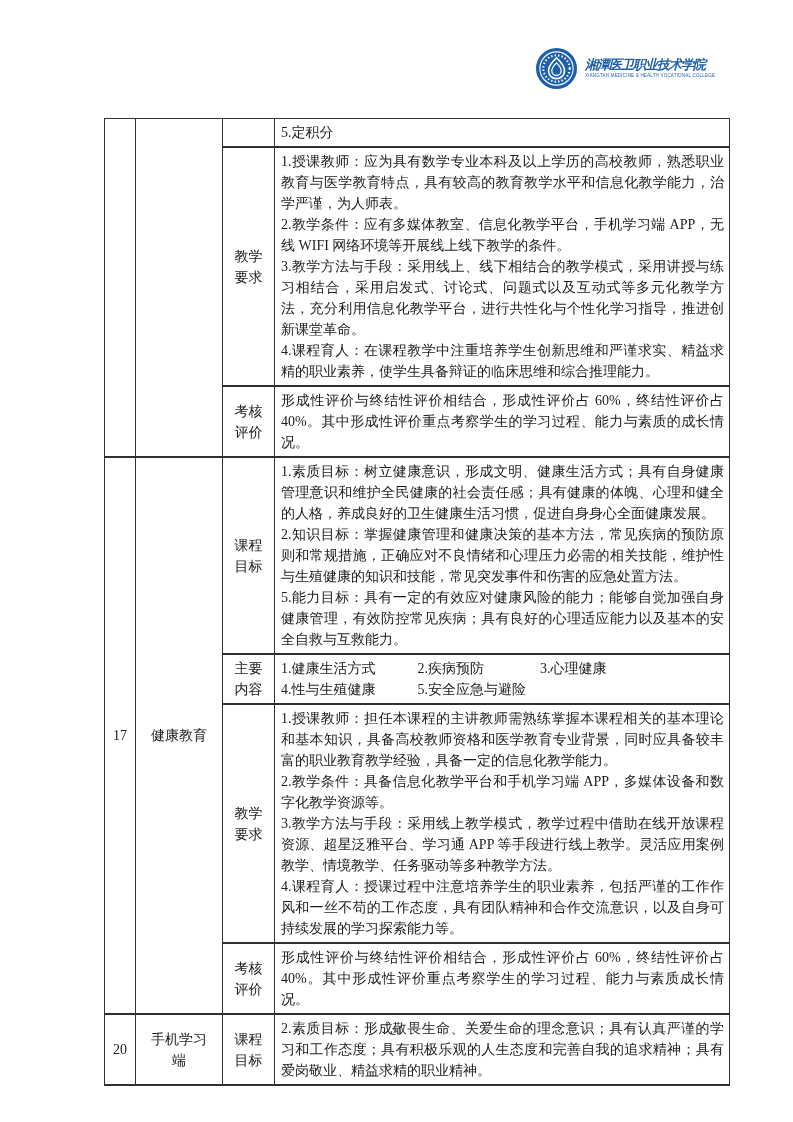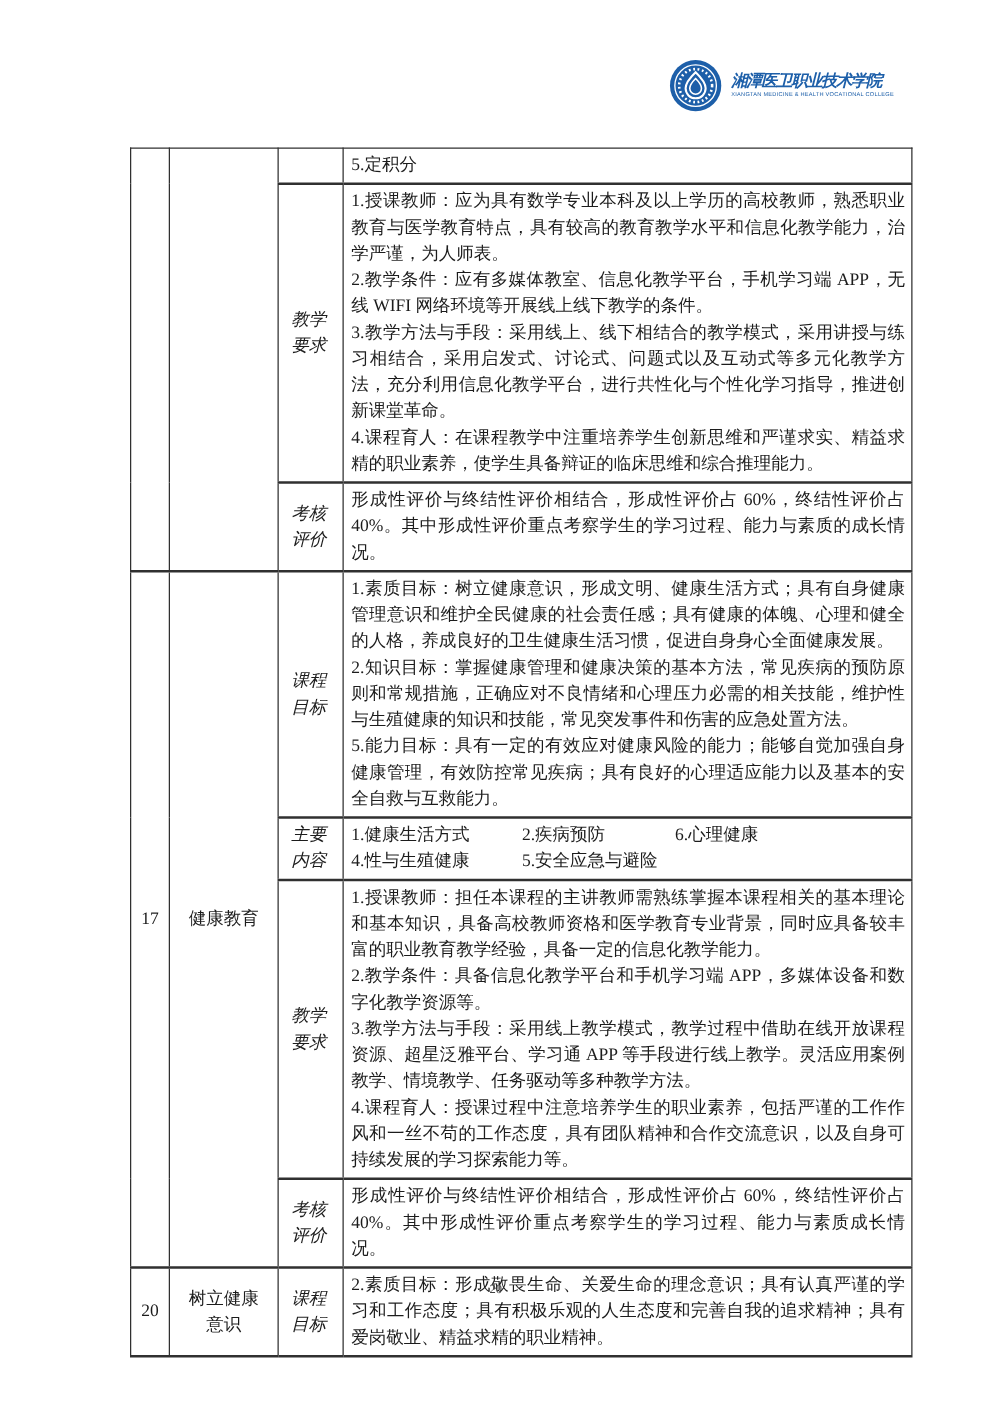--- a/index.html
+++ b/index.html
@@ -75,23 +75,22 @@
   td.cell-no {
     text-align: center;
     padding: 0 2px;
     margin-top: 26px;
   }
   td.cell-course {
     text-align: center;
     padding: 0 12px;
   }
   td.cell-label {
-    text-align: left;
+    text-align: center;
     padding: 0 10px;
-    font-style: italic;
   }
   td.cell-content {
     text-align: justify;
     padding: 3px 5px 3px 6px;
     white-space: pre-wrap;
   }
 
   
   .page-number {
     position: absolute;
@@ -154,38 +153,38 @@
       <tr>
         <td class="cell-no" rowspan="4">17</td>
         <td class="cell-course" rowspan="4">健康教育</td>
         <td class="cell-label">课程目标</td>
         <td class="cell-content">1.素质目标：树立健康意识，形成文明、健康生活方式；具有自身健康管理意识和维护全民健康的社会责任感；具有健康的体魄、心理和健全的人格，养成良好的卫生健康生活习惯，促进自身身心全面健康发展。
 2.知识目标：掌握健康管理和健康决策的基本方法，常见疾病的预防原则和常规措施，正确应对不良情绪和心理压力必需的相关技能，维护性与生殖健康的知识和技能，常见突发事件和伤害的应急处置方法。
 5.能力目标：具有一定的有效应对健康风险的能力；能够自觉加强自身健康管理，有效防控常见疾病；具有良好的心理适应能力以及基本的安全自救与互救能力。</td>
       </tr>
       <tr>
         <td class="cell-label">主要内容</td>
-        <td class="cell-content">1.健康生活方式　　　2.疾病预防　　　　6.心理健康
+        <td class="cell-content">1.健康生活方式　　　2.疾病预防　　　　3.心理健康
 4.性与生殖健康　　　5.安全应急与避险</td>
       </tr>
       <tr>
         <td class="cell-label">教学要求</td>
         <td class="cell-content">1.授课教师：担任本课程的主讲教师需熟练掌握本课程相关的基本理论和基本知识，具备高校教师资格和医学教育专业背景，同时应具备较丰富的职业教育教学经验，具备一定的信息化教学能力。
 2.教学条件：具备信息化教学平台和手机学习端 APP，多媒体设备和数字化教学资源等。
 3.教学方法与手段：采用线上教学模式，教学过程中借助在线开放课程资源、超星泛雅平台、学习通 APP 等手段进行线上教学。灵活应用案例教学、情境教学、任务驱动等多种教学方法。
 4.课程育人：授课过程中注意培养学生的职业素养，包括严谨的工作作风和一丝不苟的工作态度，具有团队精神和合作交流意识，以及自身可持续发展的学习探索能力等。</td>
       </tr>
       <tr>
         <td class="cell-label">考核评价</td>
         <td class="cell-content">形成性评价与终结性评价相结合，形成性评价占 60%，终结性评价占 40%。其中形成性评价重点考察学生的学习过程、能力与素质成长情况。</td>
       </tr>
 
       <tr>
         <td class="cell-no">20</td>
-        <td class="cell-course">树立健康意识</td>
+        <td class="cell-course">手机学习端</td>
         <td class="cell-label">课程目标</td>
         <td class="cell-content">2.素质目标：形成敬畏生命、关爱生命的理念意识；具有认真严谨的学习和工作态度；具有积极乐观的人生态度和完善自我的追求精神；具有爱岗敬业、精益求精的职业精神。</td>
       </tr>
     </tbody>
   </table>
 
   <div class="page-number">20</div>
 
 </div>
 

